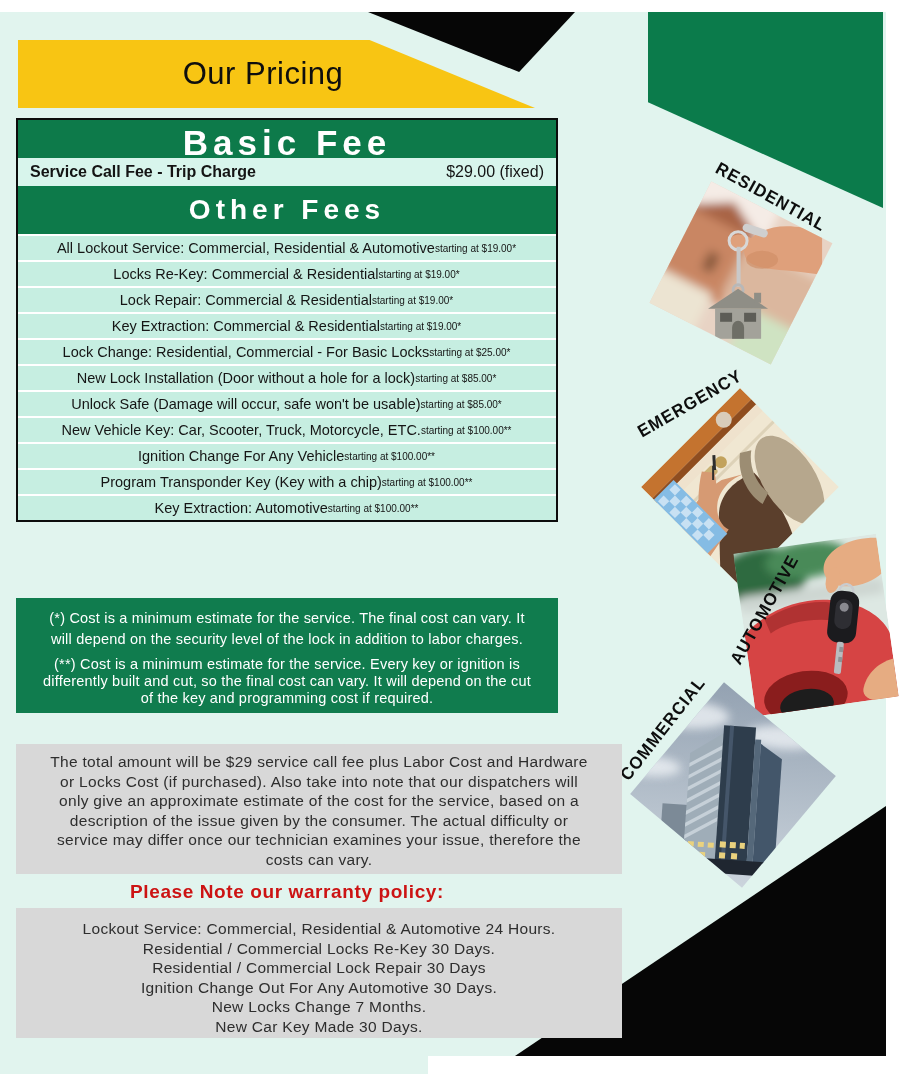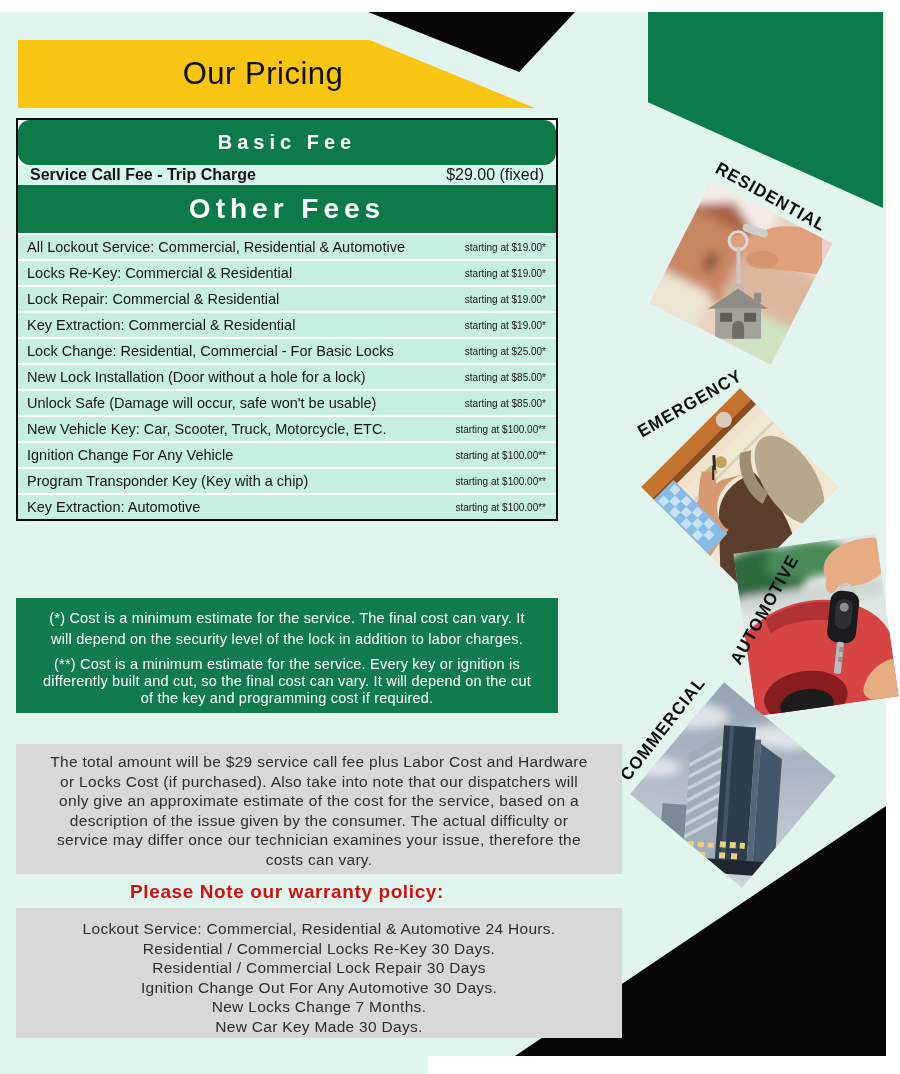--- a/index.html
+++ b/index.html
@@ -19,27 +19,27 @@
   
   .yellow-banner{position:absolute;left:18px;top:40px;width:517px;height:68px;background:#f8c513;
         clip-path:polygon(0 0,68% 0,100% 100%,0 100%);}
   .banner-title{position:absolute;left:18px;top:40px;width:490px;height:68px;display:flex;
         align-items:center;justify-content:center;font-size:31px;color:#0e0e0e;letter-spacing:.5px;}
 
   
   .price-table{position:absolute;left:16px;top:118px;width:542px;border:2px solid #0c0c0c;
         background:#ffffff;box-sizing:border-box;}
   .th{background:#0d7a4a;color:#ffffff;font-weight:bold;text-align:center;}
-  .th1{height:45px;line-height:45px;font-size:20px;letter-spacing:5px;border-radius:12px;}
+  .th1{height:38px;line-height:45px;font-size:35px;letter-spacing:5px;}
   .th2{height:48px;line-height:48px;font-size:28px;letter-spacing:5px;}
-  .service-row{height:20px;background:#d8f5ec;display:flex;justify-content:space-between;
+  .service-row{height:28px;background:#d8f5ec;display:flex;justify-content:space-between;
         align-items:center;padding:0 12px;color:#141414;}
   .service-row .lbl{font-size:16px;font-weight:bold;}
   .service-row .price{font-size:16px;}
-  .fee-row{height:24px;margin-top:2px;background:#c6eee1;display:flex;justify-content:space-between;
+  .fee-row{height:24px;margin-top:2px;background:#c6eee1;display:flex;justify-content:center;
         align-items:center;padding:0 10px 0 9px;color:#151515;}
   .fee-row .lbl{font-size:14.5px;}
   .fee-row .price{font-size:10px;}
 
   
   .gnote{position:absolute;left:16px;width:542px;background:#107c4e;color:#ffffff;text-align:center;
         box-sizing:border-box;letter-spacing:.2px;}
   .gnote1{top:565px;height:62px;padding-top:10px;font-size:14.5px;line-height:21px;margin-top:33px;}
   .gnote2{top:649px;height:64px;padding-top:7px;font-size:14.5px;line-height:17px;}
   .gnote div{white-space:nowrap;}

